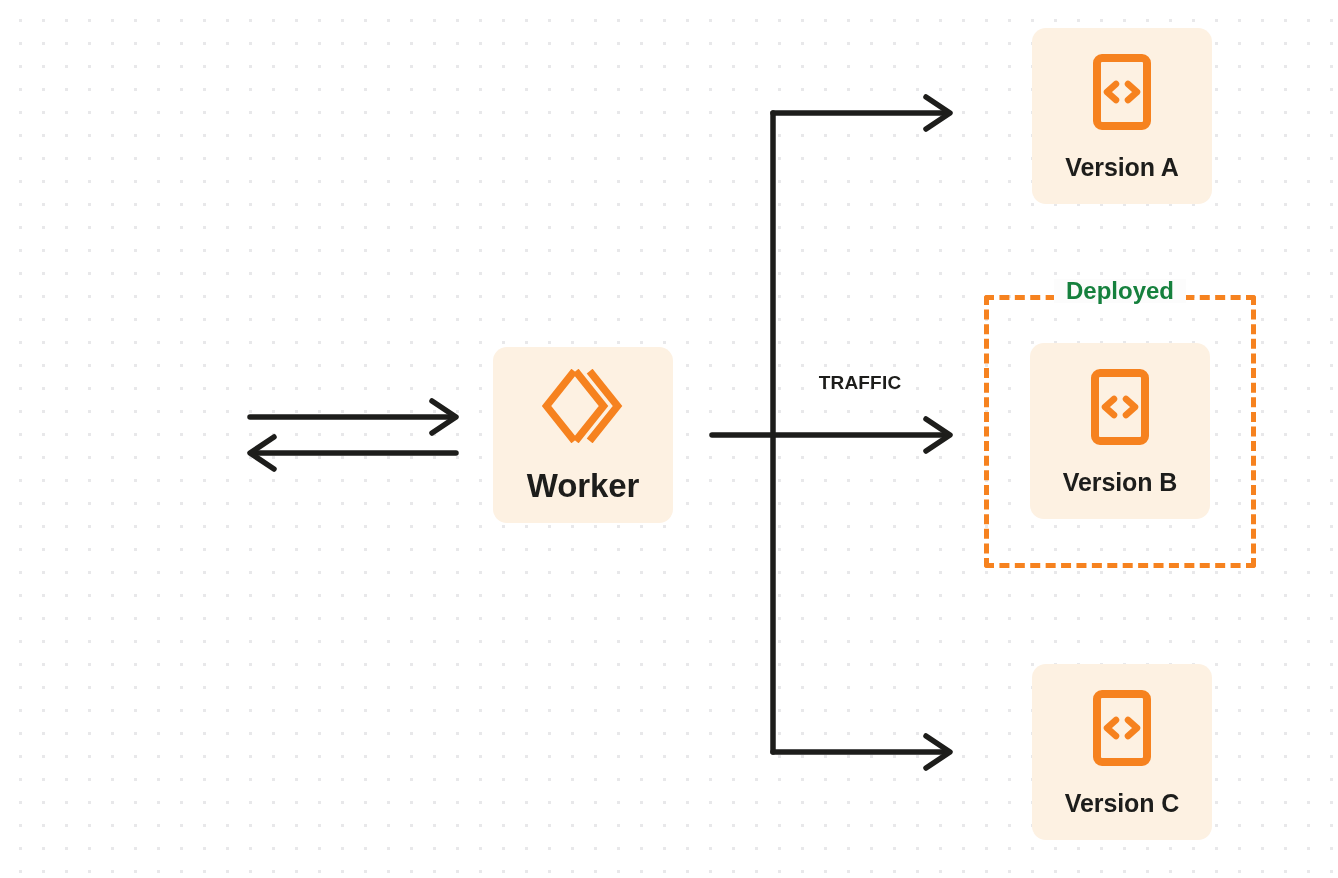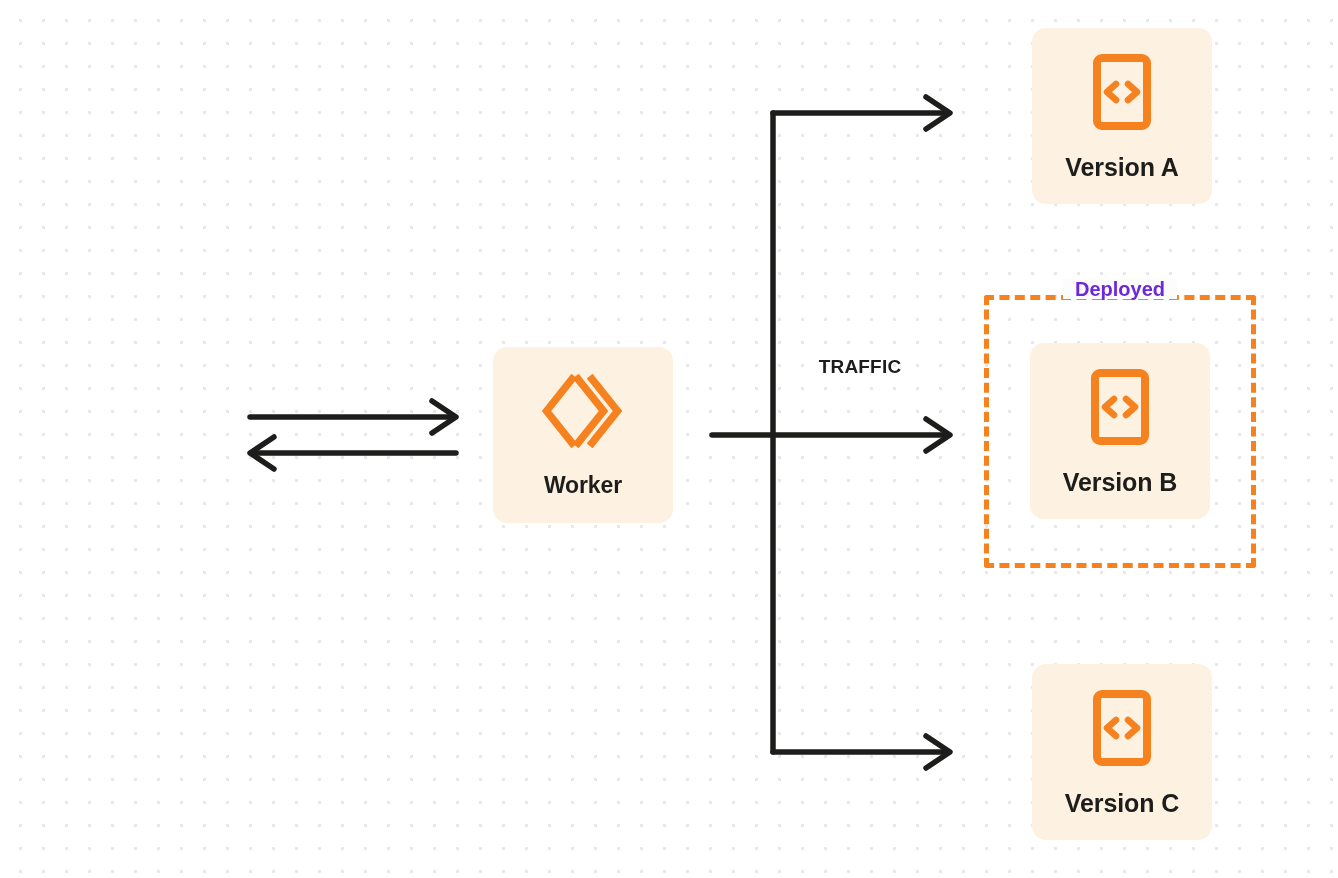--- a/index.html
+++ b/index.html
@@ -39,21 +39,21 @@
     left:31px; top:347px; width:180px; height:176px;
     background:#f4f4f6;
   }
   #client-node .node-label { font-size:25px; }
 
   
   #worker-node {
     left:493px; top:347px; width:180px; height:176px;
     background:#fdf1e2;
   }
-  #worker-node .node-label { font-size:23px; margin-top:22px; }
+  #worker-node .node-label { font-size:33px; margin-top:22px; }
 
   
   .version-node {
     width:180px; height:176px;
     background:#fdf1e2;
   }
   .version-node .node-label { font-size:25px; margin-top:20px; }
   #version-a-node { left:1032px; top:28px; }
   #version-c-node { left:1032px; top:664px; }
 
@@ -71,22 +71,22 @@
   #deployed-group .label-mask {
     position:absolute;
     left:50%; top:-16px;
     transform:translateX(-50%);
     background:#fcfcfc;
     padding:0 12px;
     z-index:2;
     line-height:1;
   }
   #deployed-label {
-    font-size:20px; font-weight:700;
-    color:#6d28d9;
+    font-size:24px; font-weight:700;
+    color:#15803d;
     white-space:nowrap;
   }
   #version-b-node {
     position:absolute;
     left:46px; top:48px;
   }
 
   
   #edges {
     position:absolute; left:0; top:0;
@@ -100,21 +100,21 @@
     left:789px; top:350px;
     width:142px;
     text-align:center;
     color:#1d1d1b;
     font-weight:700;
     font-size:19px;
     line-height:1.75;
     letter-spacing:0.2px;
   }
   #traffic-caption .pct { display:block; }
-  #traffic-caption .word { display:block; }
+  #traffic-caption .word { display:block;margin-top:16px; }
 </style>
 </head>
 <body>
 
 <div id="canvas">
 
   <svg id="edges" viewBox="0 0 1338 878" xmlns="http://www.w3.org/2000/svg">
     <g fill="none" stroke="#1d1d1b" stroke-width="5.5" stroke-linecap="round" stroke-linejoin="round">
 
       <g>

